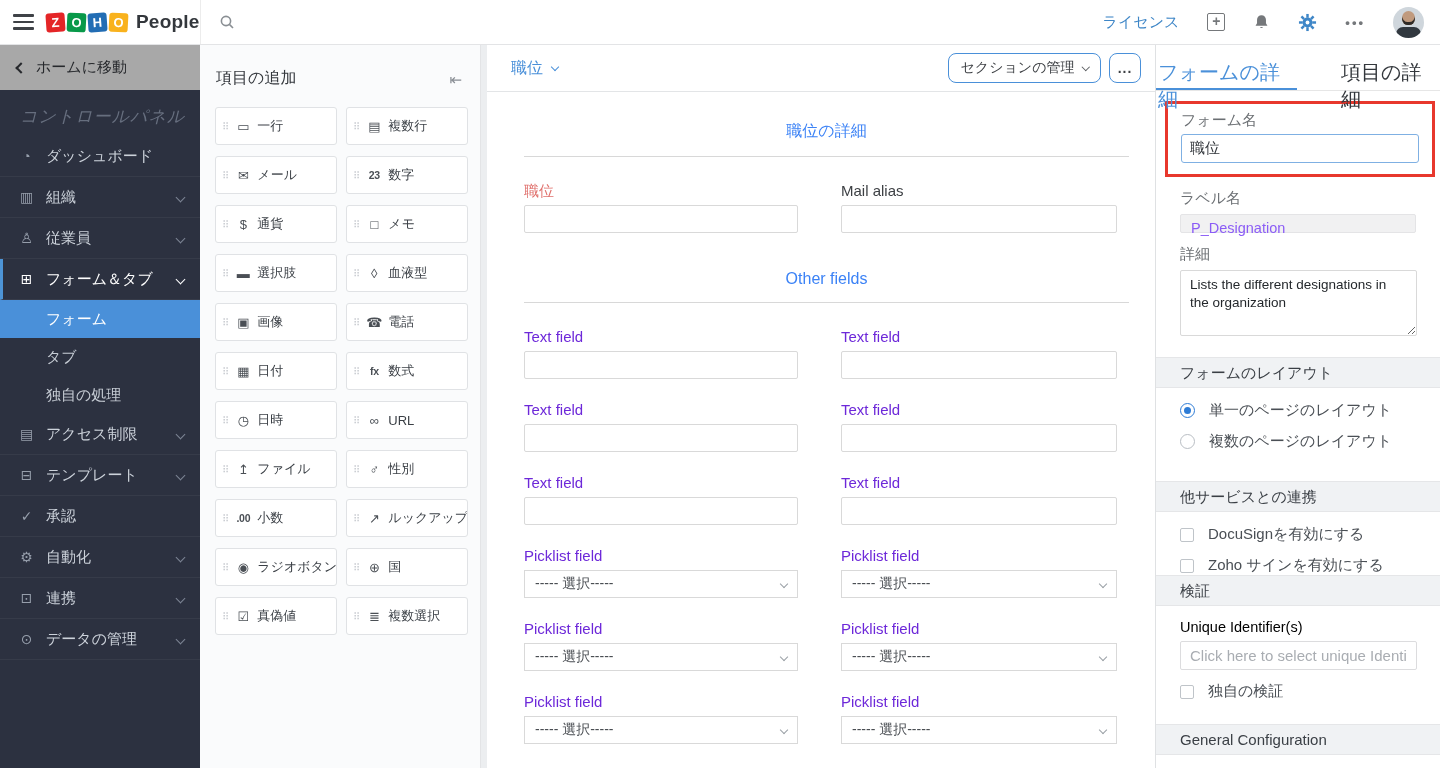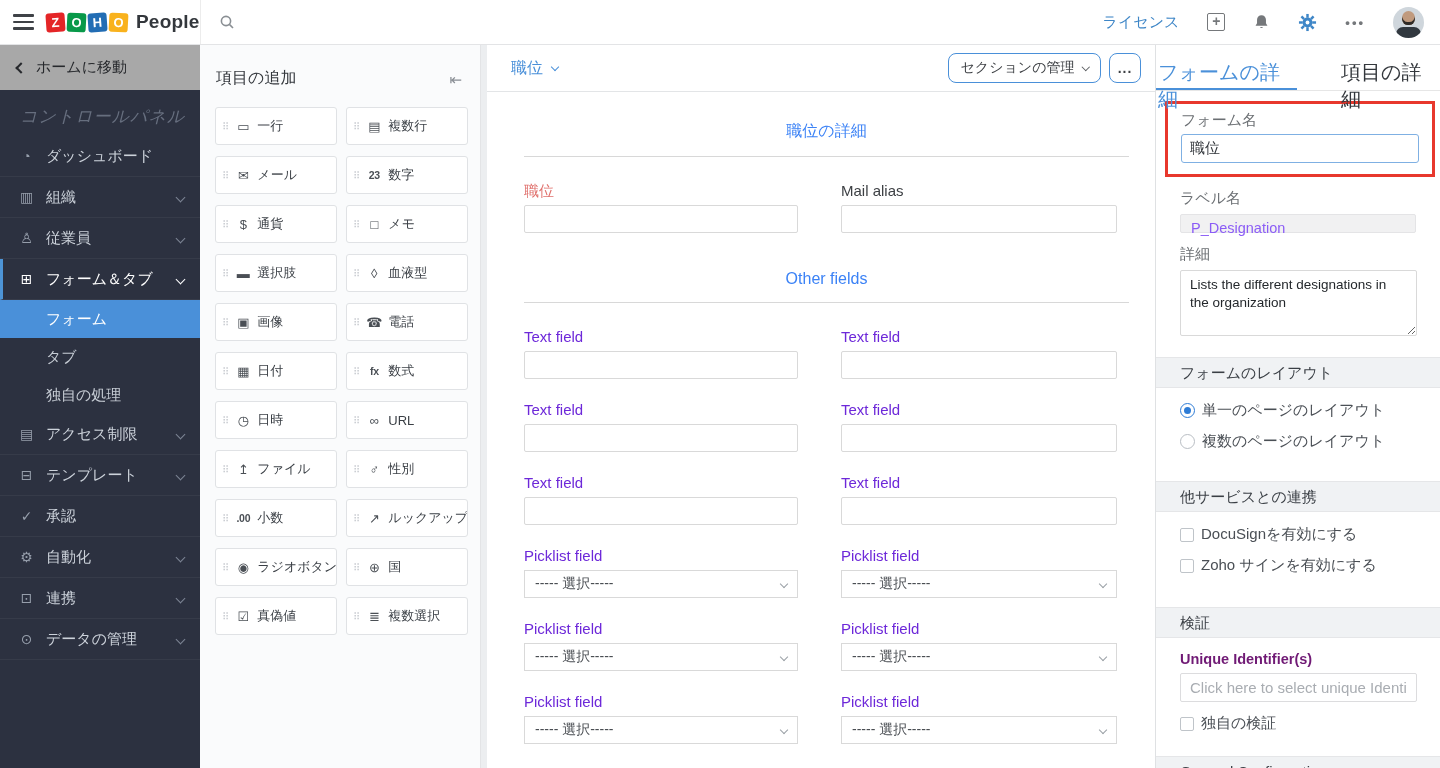--- a/index.html
+++ b/index.html
@@ -86,29 +86,29 @@
   .ins-label { color:#6b6f73; font-size:15px; height:19px; }
   .red-box .ins-label { margin-top:3px; }
   .form-name-input { margin-top:4px; width:100%; height:29px; border:1px solid #7fb0e3; border-radius:3px; font-size:15px; color:#33373c; padding:0 8px; outline:none; font-family:inherit; }
   .pad { margin-left:24px; margin-right:24px; }
   .lbl-mt { margin-top:12px; margin-bottom:6px; }
   .readonly { height:19px; background:#f1f1f2; border:1px solid #e4e4e6; border-radius:2px; line-height:27px; padding:0 10px; color:#8b5cf6; font-size:14.5px; }
   .desc-area { margin-top:0; width:237px; height:66px; border:1px solid #d9d9d9; border-radius:2px; padding:5px 9px; font-size:13.5px; color:#24282c; line-height:1.35; font-family:inherit; resize:both; overflow:auto; outline:none; }
   .strip { height:31px; background:#f0f2f4; border-top:1px solid #e5e6e8; border-bottom:1px solid #e5e6e8; line-height:29px; padding-left:24px; color:#3a3f45; font-size:15px; }
   .strip.layout { margin-top:17px; }
   .strip.integr { margin-top:30px; }
-  .strip.valid { margin-top:32px; }
+  .strip.valid { }
   .strip.general { margin-top:23px; }
-  .opt-row { display:flex; align-items:center; gap:7px; margin:12px 0 0 24px; color:#4a4f55; font-size:15px; cursor:pointer; }
+  .opt-row { display:flex; align-items:center; gap:14px; margin:12px 0 0 24px; color:#4a4f55; font-size:15px; cursor:pointer; }
   .opt-row.first { margin-top:13px; }
   .radio { width:15px; height:15px; border-radius:50%; border:1.5px solid #b9bec4; position:relative; flex:none; background:#fff; }
   .radio.checked { border-color:#2e7cd6; }
   .radio.checked::after { content:""; position:absolute; left:3px; top:3px; width:7px; height:7px; border-radius:50%; background:#2e7cd6; }
   .checkbox { width:14px; height:14px; border:1.5px solid #bfc4c9; border-radius:2px; flex:none; background:#fff; }
-  .unique-label { margin:13px 24px 6px; color:#701a75; font-weight:700; font-size:14.5px; }
+  .unique-label { margin:13px 24px 6px; color:#000000; font-weight:400; font-size:14.5px; }
   .unique-input { height:29px; width:237px; border:1px solid #dcdcde; border-radius:2px; padding:0 9px; font-size:15px; color:#33373c; outline:none; font-family:inherit; }
   .unique-input::placeholder { color:#a9adb2; }
 
   svg { display:block; }
 </style>
 </head>
 <body>
 
 <div class="app">
 

